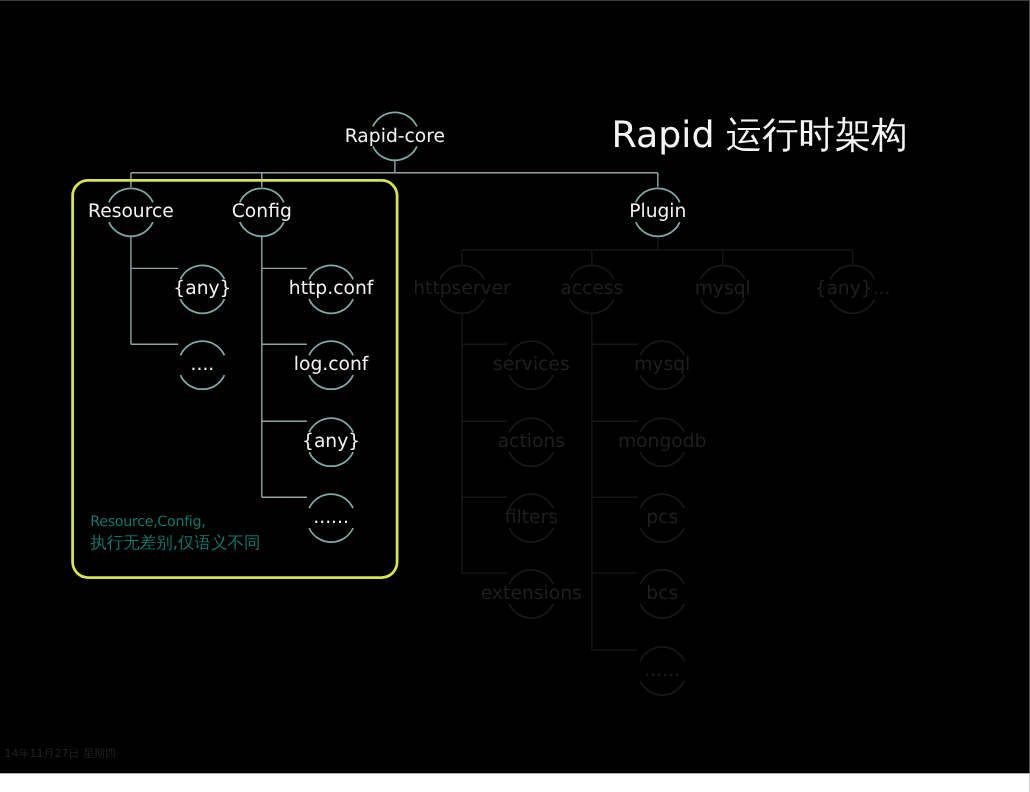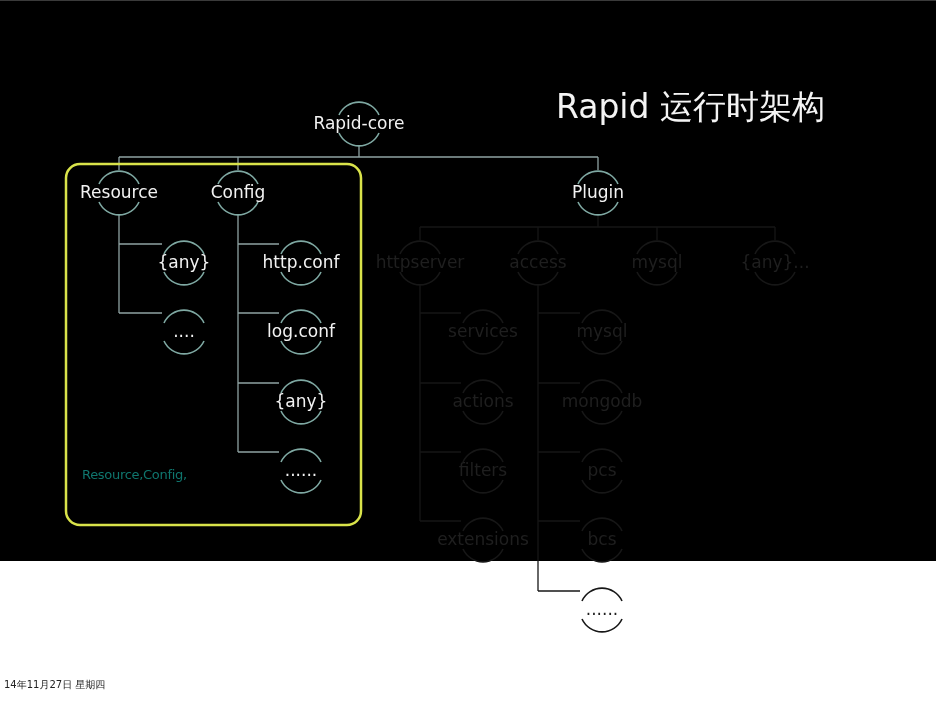--- a/index.html
+++ b/index.html
@@ -1,21 +1,21 @@
 <!DOCTYPE html>
 <html><head>
 <meta charset="utf-8">
 <style>
   html, body { margin:0; padding:0; background:#ffffff; }
   body { width:936px; height:720px; position:relative; overflow:hidden; font-family:"DejaVu Sans", sans-serif; }
-  #slide { position:absolute; left:0; top:0; width:936px; height:561px; background:#000000; border-top:1px solid #3a3a3a; box-sizing:border-box; }
+  #slide { position:absolute; left:0; top:0; width:936px; height:703px; background:#000000; border-top:1px solid #3a3a3a; box-sizing:border-box; }
   #diagram { position:absolute; left:0; top:0; width:936px; height:703px; }
   .node-label { font-family:"DejaVu Sans", sans-serif; font-size:17px; fill:#f2f2f2; text-anchor:middle; dominant-baseline:middle; }
   .node-label.dim { fill:#1f1f1f; }
-  .title { position:absolute; left:556px; top:84px; font-size:33px; color:#f4f4f4; font-family:"DejaVu Sans", sans-serif; letter-spacing:0px; white-space:nowrap; }
+  .title { position:absolute; left:556px; top:100px; font-size:33px; color:#f4f4f4; font-family:"DejaVu Sans", sans-serif; letter-spacing:0px; white-space:nowrap; }
   .note { position:absolute; left:82px; top:464px; color:#0f766e; font-family:"DejaVu Sans", sans-serif; line-height:19px; }
   .note .l1 { font-size:13px; letter-spacing:-0.3px; }
   .note .l2 { font-size:15px; }
   .footer { position:absolute; left:4px; top:678px; font-size:10px; color:#222; font-family:"DejaVu Sans", sans-serif; white-space:nowrap; }
 </style>
 </head>
 <body>
 
 <div id="slide">
   <svg id="diagram" xmlns="http://www.w3.org/2000/svg" width="936" height="703" viewBox="0 0 936 703">
@@ -168,16 +168,17 @@
           <path d="M 582 618 A 22 22 0 0 0 622 618" fill="none" stroke="#171717" stroke-width="1.6"></path>
           <text x="602" y="609" class="node-label dim">......</text>
         </g>
       </g>
   </svg>
 
   <div class="title">Rapid 运行时架构</div>
 
   <div class="note">
     <div class="l1">Resource,Config,</div>
+    <div class="l2">执行无差别,仅语义不同</div>
   </div>
 </div>
 
 <div class="footer">14年11月27日 星期四</div>
 
 </body></html>

